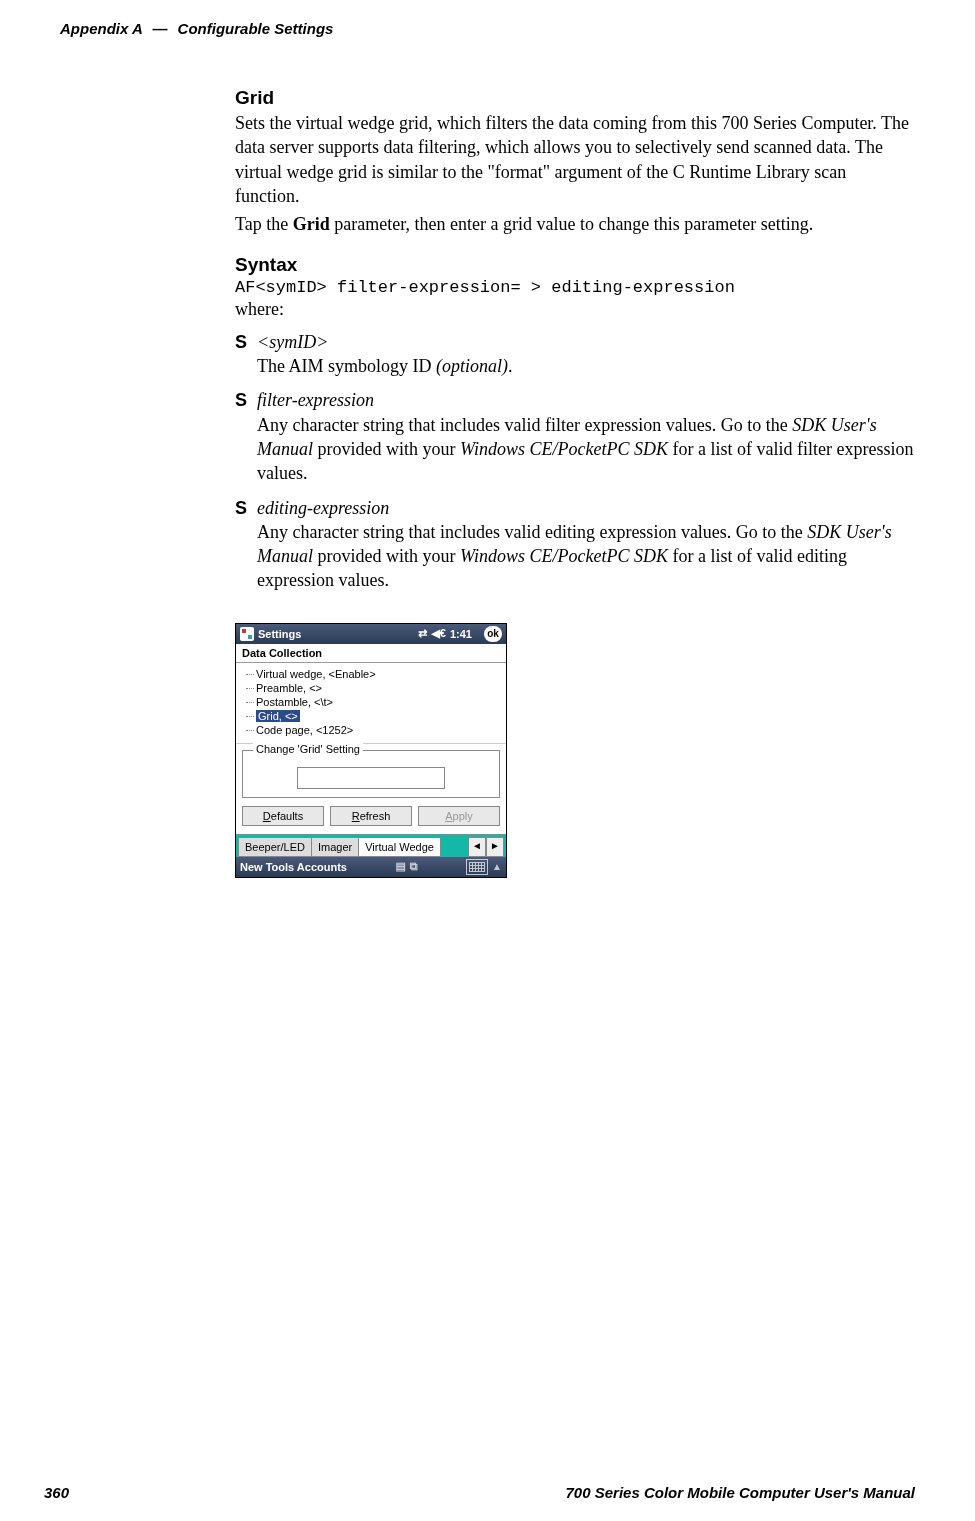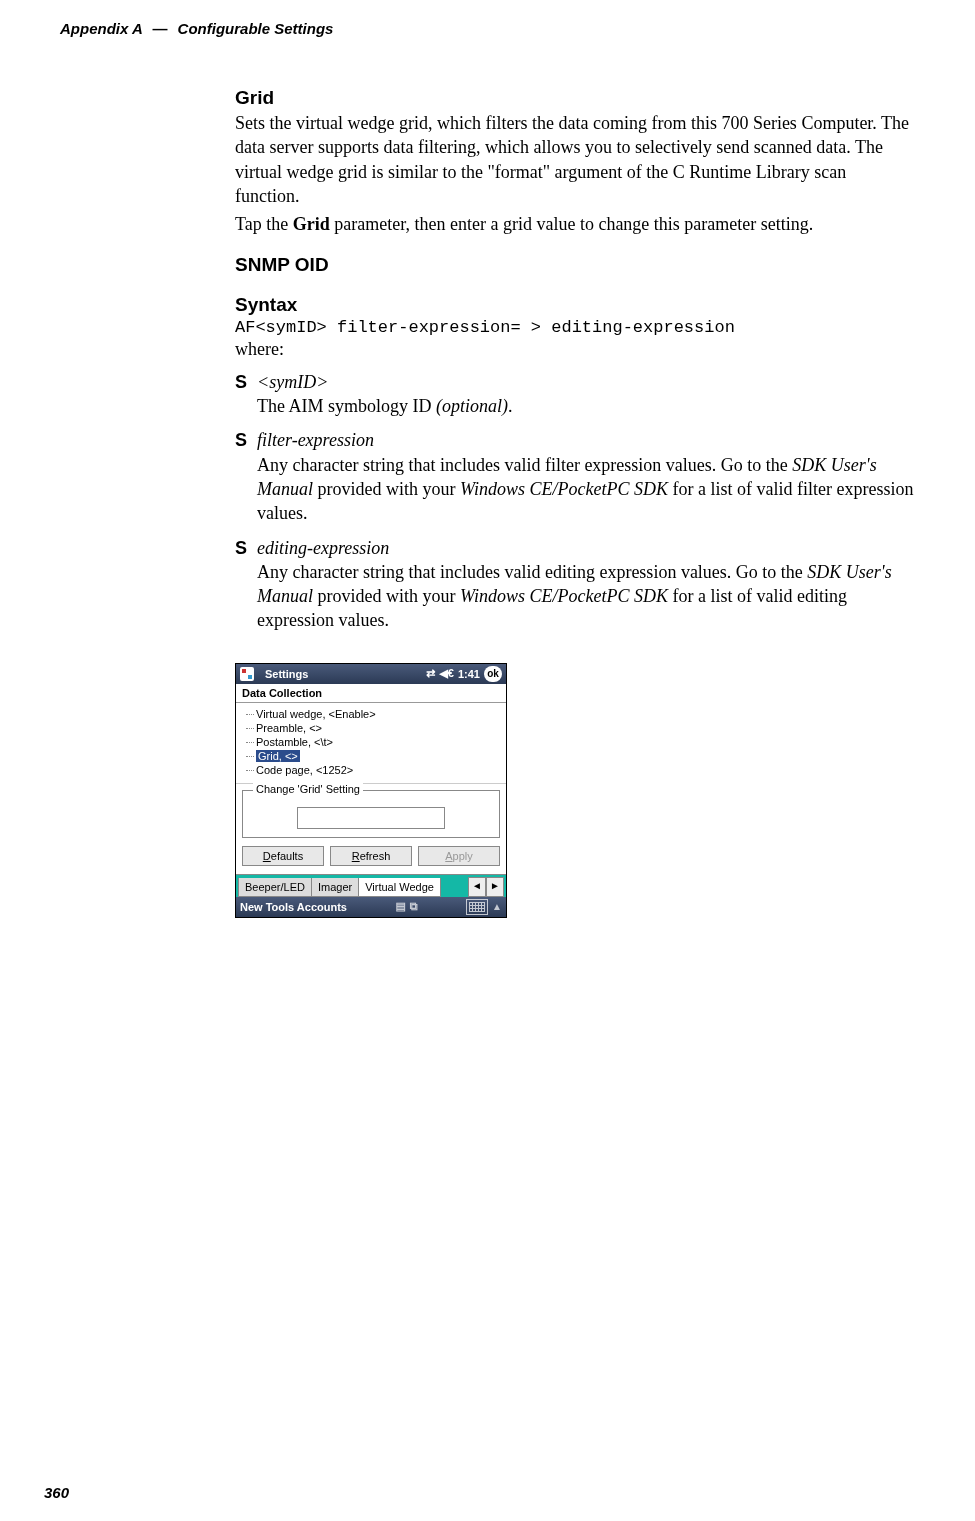--- a/index.html
+++ b/index.html
@@ -81,28 +81,28 @@
   }
   .ss-titlebar {
     background: linear-gradient(#4a5a7a,#2b3a55);
     color: #fff;
     display: flex;
     align-items: center;
     justify-content: space-between;
     padding: 2px 4px;
     font-weight: bold;
   }
-  .ss-titlebar .left { display:flex; align-items:center; gap:11px;}
+  .ss-titlebar .left { display:flex; align-items:center; gap:4px;}
   .ss-titlebar .right { display:flex; align-items:center; gap:4px;}
   .win-icon { width:14px; height:14px; background:#fff; border-radius:2px; display:inline-block; position:relative;}
   .win-icon::before { content:""; position:absolute; left:2px; top:2px; width:4px; height:4px; background:#c33;}
   .win-icon::after { content:""; position:absolute; right:2px; bottom:2px; width:4px; height:4px; background:#39c;}
   .ok-btn {
     width:18px; height:16px; background:#fff; color:#000; border-radius:9px;
-    font-size:10px; font-weight:bold; text-align:center; line-height:16px;
+    font-size:10px; font-weight:bold; text-align:center; line-height:16px;margin-left:8px;
   }
   .ss-subtitle {
     background:#fff;
     border-bottom:1px solid #999;
     padding:3px 6px;
     font-weight:bold;
   }
   .ss-tree {
     padding:4px 6px 6px 6px;
     border-bottom:1px solid #ccc;
@@ -200,21 +200,20 @@
 
   <div class="content-block">
 
     <div class="h2">Grid</div>
     <p class="body-text">Sets the virtual wedge grid, which filters the data coming from this 700 Series Computer. The data server supports data filtering, which allows you to selectively send scanned data. The virtual wedge grid is similar to the "format" argument of the C Runtime Library scan function.</p>
 
     <p class="body-text">
       <span>Tap the </span><span class="bold">Grid</span><span> parameter, then enter a grid value to change this parameter setting.</span>
     </p>
 
-    <div class="h2">SNMP OID</div>
 
     <div class="h2">Syntax</div>
     <div class="mono">AF&lt;symID&gt; filter-expression= &gt; editing-expression</div>
     <p class="body-text">where:</p>
 
     <ul class="bullets">
       <li>
         <span class="ital">&lt;symID&gt;</span><br>
         <span>The AIM symbology ID </span><span class="ital">(optional)</span><span>.</span>
       </li>
@@ -277,15 +276,16 @@
           <span class="kbd-icon"></span>
           <span class="up-caret">▲</span>
         </span>
       </div>
     </div>
 
   </div>
 
   <div class="footer">
     <span>360</span>
+    <span>700 Series Color Mobile Computer User's Manual</span>
   </div>
 
 </div>
 
 </body></html>

